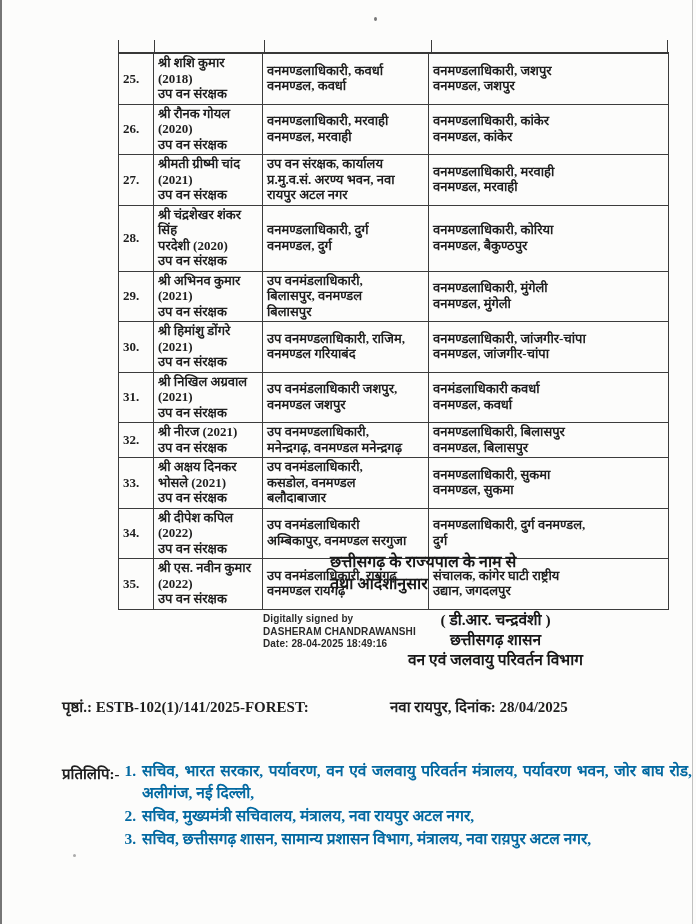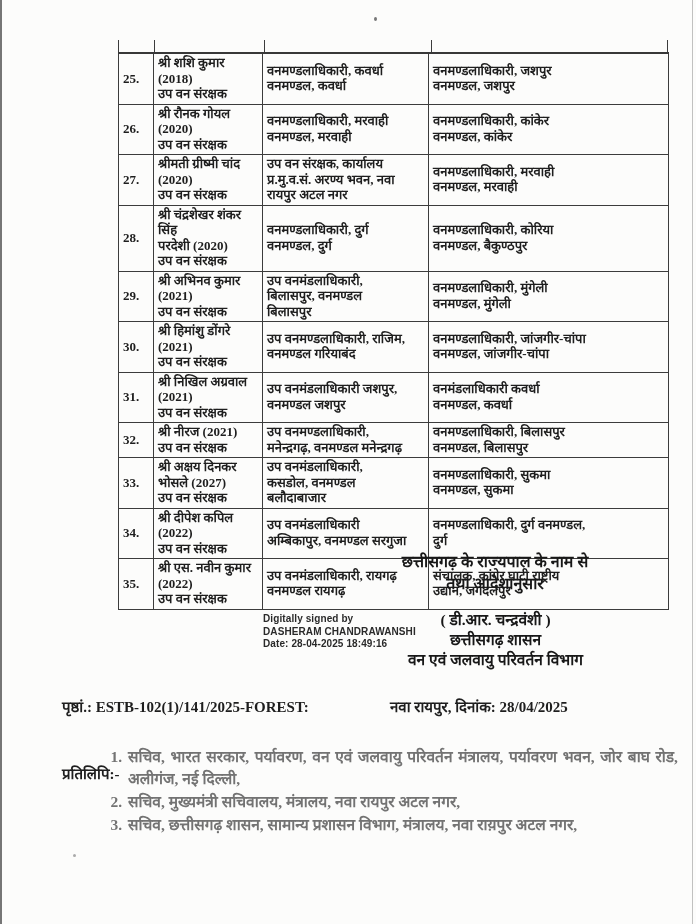--- a/index.html
+++ b/index.html
@@ -38,21 +38,21 @@
     vertical-align:middle;
     white-space:pre-line;
     overflow:hidden;
   }
   td.c-sl{text-align:left;font-weight:600;font-size:14px;white-space:normal;}
   col.w1{width:35px;}col.w2{width:109px;}col.w3{width:166px;}col.w4{width:240px;}
 
   
   .authority{
     position:absolute;left:330px;top:551px;width:330px;
-    text-align:center;font-size:16px;font-weight:700;line-height:22px;
+    font-size:16px;font-weight:700;line-height:22px;
     color:#181818;
   }
 
   
   .digital-sig{
     position:absolute;left:263px;top:613px;
     font-family:"Liberation Sans","DejaVu Sans",sans-serif;
     font-size:10px;font-weight:700;line-height:12.5px;color:#2a2a2a;
     letter-spacing:.1px;
   }
@@ -63,23 +63,23 @@
   }
 
   
   .ref-no{position:absolute;left:62px;top:696px;font-size:15px;font-weight:700;}
   .place-date{position:absolute;left:390px;top:696px;font-size:15px;font-weight:700;text-align:right;}
   .copy-label{position:absolute;left:62px;top:715px;font-size:15px;font-weight:700;margin-top:48px;}
 
   
   ol.copies{
     position:absolute;left:98px;top:746px;width:552px;
-    margin:0;padding:0 0 0 28px;
+    margin:14px;padding:0 0 0 28px;
     font-size:15.5px;font-weight:600;line-height:22px;
-    text-align:justify;color:#737373;
+    text-align:justify;color:#0369a1;
   }
   ol.copies li{margin:0 0 1px 0;padding-left:2px;}
 </style>
 </head>
 <body>
 
 <div class="page">
 
   <div class="edge-left"></div>
   <div class="edge-right"></div>
@@ -115,21 +115,21 @@
             <td class="c-name">श्री रौनक गोयल (2020)
 उप वन संरक्षक</td>
             <td class="c-cur">वनमण्डलाधिकारी, मरवाही
 वनमण्डल, मरवाही</td>
             <td class="c-new">वनमण्डलाधिकारी, कांकेर
 वनमण्डल, कांकेर</td>
           </tr>
           <tr>
             <td class="c-sl">27.</td>
             <td class="c-name">श्रीमती ग्रीष्मी चांद
-(2020)
+(2021)
 उप वन संरक्षक</td>
             <td class="c-cur">उप वन संरक्षक, कार्यालय
 प्र.मु.व.सं. अरण्य भवन, नवा
 रायपुर अटल नगर</td>
             <td class="c-new">वनमण्डलाधिकारी, मरवाही
 वनमण्डल, मरवाही</td>
           </tr>
           <tr>
             <td class="c-sl">28.</td>
             <td class="c-name">श्री चंद्रशेखर शंकर सिंह
@@ -175,21 +175,21 @@
             <td class="c-name">श्री नीरज (2021)
 उप वन संरक्षक</td>
             <td class="c-cur">उप वनमण्डलाधिकारी,
 मनेन्द्रगढ़, वनमण्डल मनेन्द्रगढ़</td>
             <td class="c-new">वनमण्डलाधिकारी, बिलासपुर
 वनमण्डल, बिलासपुर</td>
           </tr>
           <tr>
             <td class="c-sl">33.</td>
             <td class="c-name">श्री अक्षय दिनकर
-भोसले (2027)
+भोसले (2021)
 उप वन संरक्षक</td>
             <td class="c-cur">उप वनमंडलाधिकारी,
 कसडोल, वनमण्डल
 बलौदाबाजार</td>
             <td class="c-new">वनमण्डलाधिकारी, सुकमा
 वनमण्डल, सुकमा</td>
           </tr>
           <tr>
             <td class="c-sl">34.</td>
             <td class="c-name">श्री दीपेश कपिल

